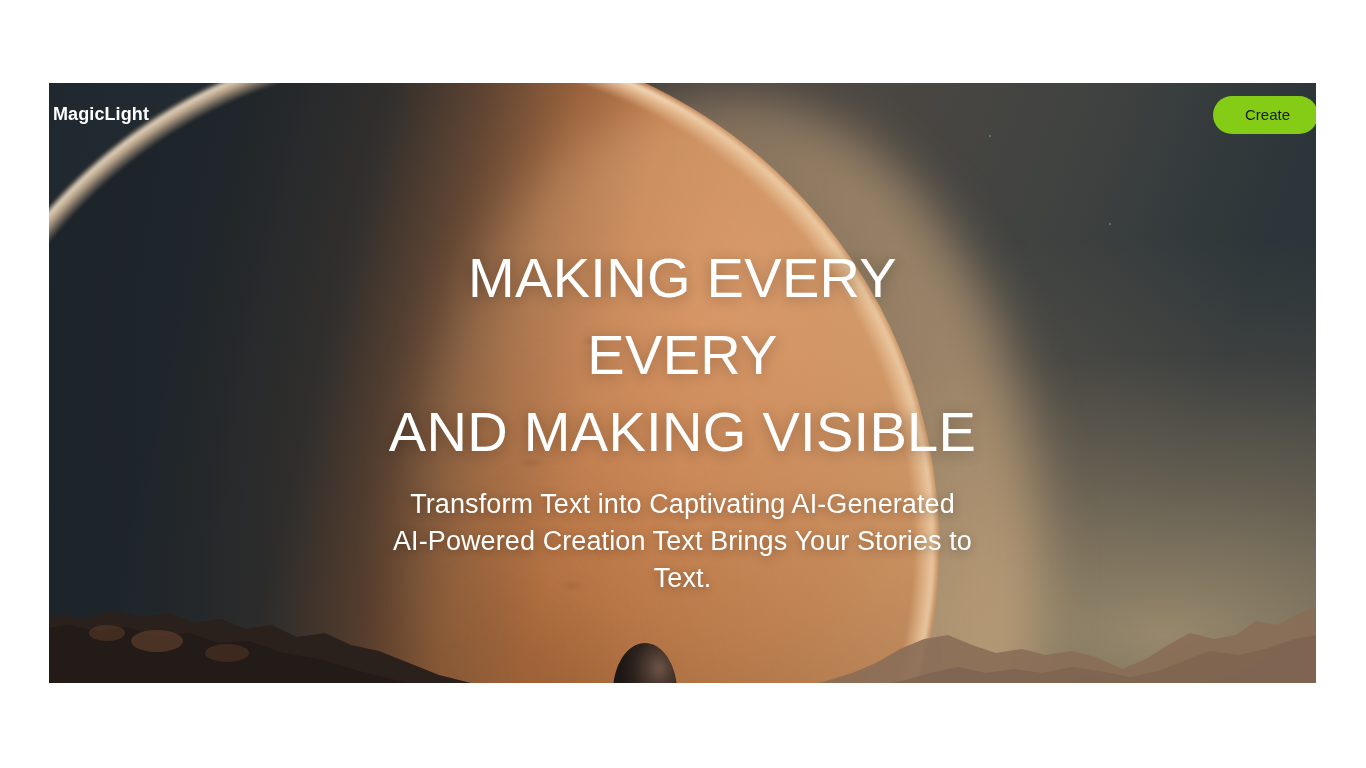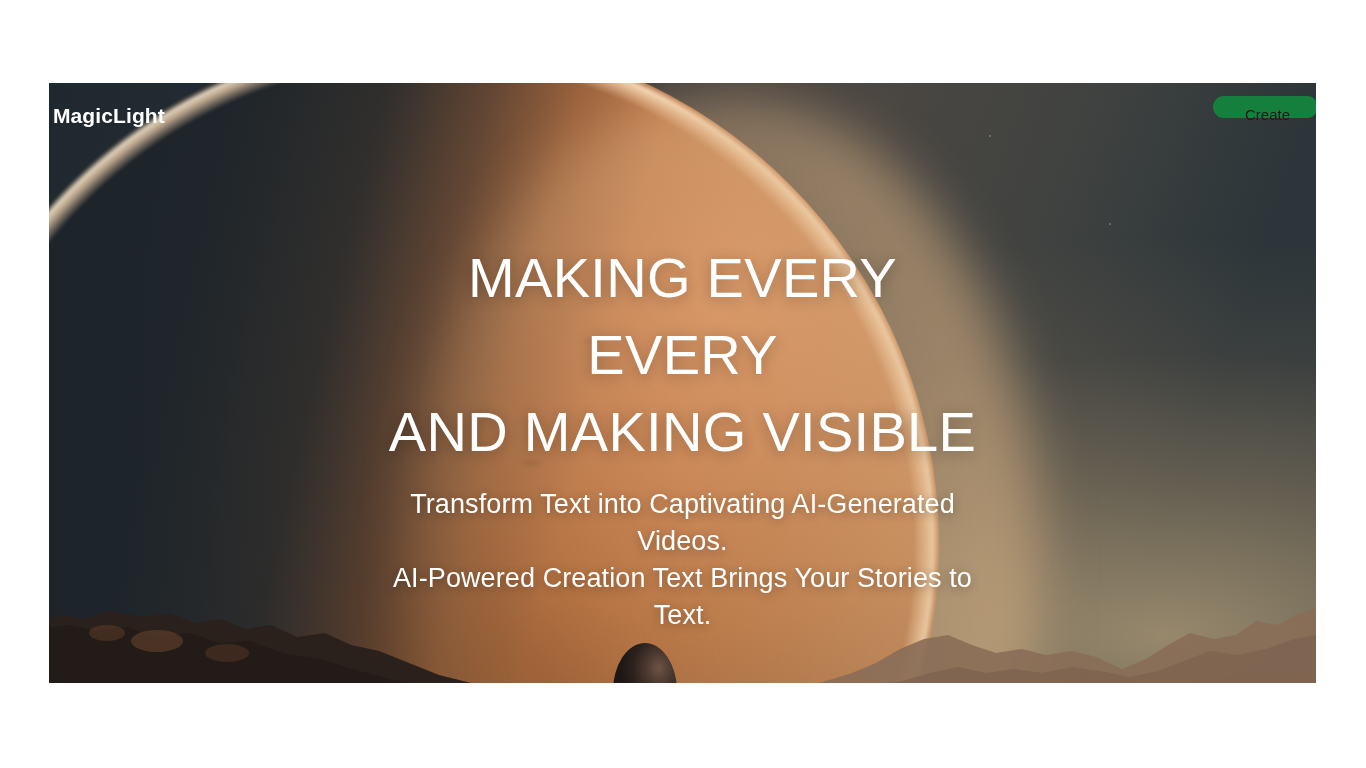--- a/index.html
+++ b/index.html
@@ -207,33 +207,33 @@
     position: absolute;
     left: 0; top: 0;
     width: 1267px;
     height: 64px;
     z-index: 20;
   }
   #brand-logo {
     position: absolute;
     left: 4px;
     top: 21px;
-    font-size: 21px;
+    font-size: 18px;
     font-weight: bold;
     color: #ffffff;
     letter-spacing: 0.1px;
     white-space: nowrap;
   }
   #create-button {
     position: absolute;
     right: -2px;
     top: 13px;
-    height: 22px;
+    height: 38px;
     padding: 0 28px 0 32px;
-    background: #15803d;
+    background: #84cc16;
     color: #1a1a1a;
     border: none;
     border-radius: 19px;
     font-family: "Liberation Sans", sans-serif;
     font-size: 15px;
     font-weight: normal;
     line-height: 38px;
     cursor: pointer;
     white-space: nowrap;
   }
@@ -328,20 +328,19 @@
     </header>
 
     <div id="hero-copy">
       <h1 id="headline">
         <span class="hl-line">MAKING EVERY</span>
         <span class="hl-line">EVERY</span>
         <span class="hl-line">AND MAKING VISIBLE</span>
       </h1>
       <p id="subheadline">
         <span class="sub-line">Transform Text into Captivating AI-Generated</span>
-        <span class="sub-line">Videos.</span>
         <span class="sub-line">AI-Powered Creation Text Brings Your Stories to</span>
         <span class="sub-line">Text.</span>
       </p>
     </div>
 
   </section>
 </div>
 
 </body></html>

